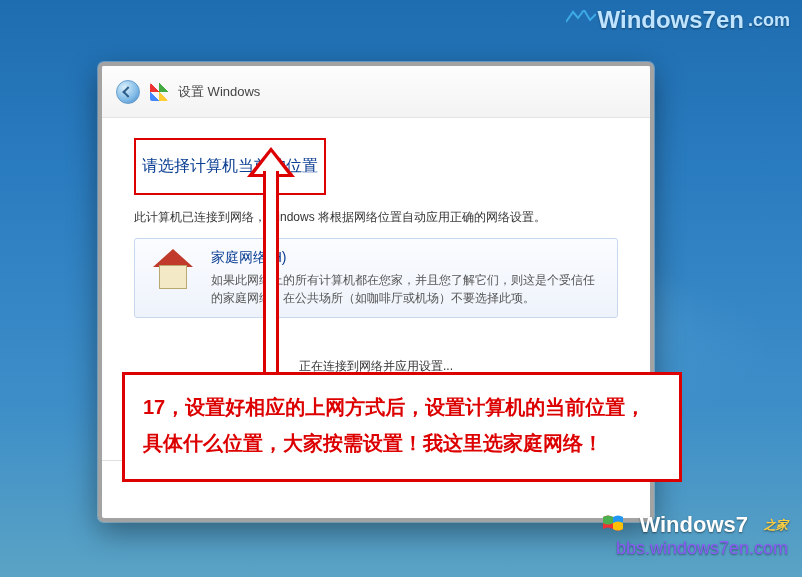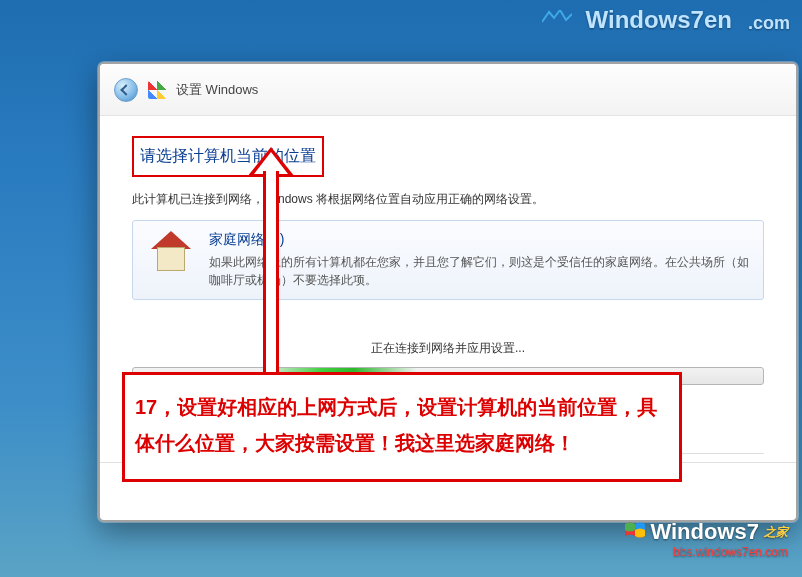--- a/index.html
+++ b/index.html
@@ -17,42 +17,42 @@
       radial-gradient(ellipse 500px 180px at 50% 55%, rgba(255,255,255,0.18), transparent 60%),
       radial-gradient(ellipse 300px 120px at 70% 60%, rgba(140,220,255,0.15), transparent 70%);
     pointer-events: none;
   }
   
   .wm-top {
     position: absolute; top: 6px; right: 12px;
     color: #bfe4ff; font-size: 24px; font-weight: bold;
     text-shadow: 0 1px 2px rgba(0,0,0,.4);
     font-family: "Segoe UI", sans-serif;
-    display: flex; align-items: flex-end; gap: 14px;
+    display: flex; align-items: center; gap: 2px;
   }
   .wm-top .mtn { position: relative; top:-4px; }
   .wm-top .dotcom { font-size: 18px; margin-left: 2px; }
   
   .wm-bot {
     position: absolute; bottom: 18px; right: 14px;
     text-align: right;
     color: #fff;
     text-shadow: 0 1px 2px rgba(0,0,0,.5);
   }
-  .wm-bot .line1 { font-size: 22px; font-weight: bold; display:flex; align-items:center; justify-content:flex-end; gap:5px;}
+  .wm-bot .line1 { font-size: 22px; font-weight: bold; display:flex; align-items:center; justify-content:flex-end; gap:16px;}
   .wm-bot .zhijia { font-size: 12px; color:#ffd040; font-style:italic; }
-  .wm-bot .line2 { font-size: 12px; color:#ef4444; }
+  .wm-bot .line2 { font-size: 18px; color:#8b5cf6; }
 
   
   .dialog {
     position: absolute;
     left: 98px; top: 62px;
-    width: 700px; height: 460px;
+    width: 556px; height: 460px;
     background: #fff;
-    border: 2px solid #a3a3a3;
+    border: 4px solid #a3a3a3;
     border-radius: 6px;
     box-shadow: 0 0 0 1px rgba(255,255,255,0.3), 0 10px 30px rgba(0,0,0,.4);
     overflow: hidden;
   }
   .dlg-header {
     height: 52px;
     background: linear-gradient(#fdfdfd,#f3f3f3);
     border-bottom: 1px solid #e3e3e3;
     display: flex; align-items: center; gap: 10px;
     padding: 0 14px;
@@ -74,21 +74,21 @@
     background:
       linear-gradient(45deg,#e33 50%,transparent 50%) 0 0/9px 9px no-repeat,
       linear-gradient(45deg,#4a4 50%,transparent 50%) 9px 0/9px 9px no-repeat,
       linear-gradient(45deg,#48f 50%,transparent 50%) 0 9px/9px 9px no-repeat,
       linear-gradient(45deg,#fc3 50%,transparent 50%) 9px 9px/9px 9px no-repeat;
     border-radius:2px;
   }
   .dlg-body { padding: 20px 32px; }
   .headline {
     font-size: 16px; color: #0a3e92; margin-bottom: 14px;
-    border: 2px solid #d00; padding: 8px 6px; display: inline-block;
+    border: 2px solid #d00; padding: 16px 6px; display: inline-block;
   }
   .subtext { font-size: 12px; color: #333; margin-bottom: 12px; }
   .option {
     background: linear-gradient(#fbfcff,#eef3fb);
     border: 1px solid #c8d8ec;
     border-radius: 3px;
     padding: 10px 14px;
     display: flex; gap: 14px;
     cursor: pointer;
   }
@@ -158,21 +158,21 @@
   }
   .arrow .head::after{
     content:"";position:absolute;left:-17px;top:5px;
     border-left:17px solid transparent;border-right:17px solid transparent;
     border-bottom:22px solid #fff;
   }
 
   
   .caption{
     position:absolute;left:122px;top:372px;
-    width:560px;padding:14px 10px 18px;
+    width:560px;padding:14px 18px 18px;
     background:#fff;border:3px solid #d00;
     color:#d00;font-size:20px;font-weight:bold;
     line-height:1.8;
   }
 </style>
 </head>
 <body>
 
 <div class="aurora"></div>
 

